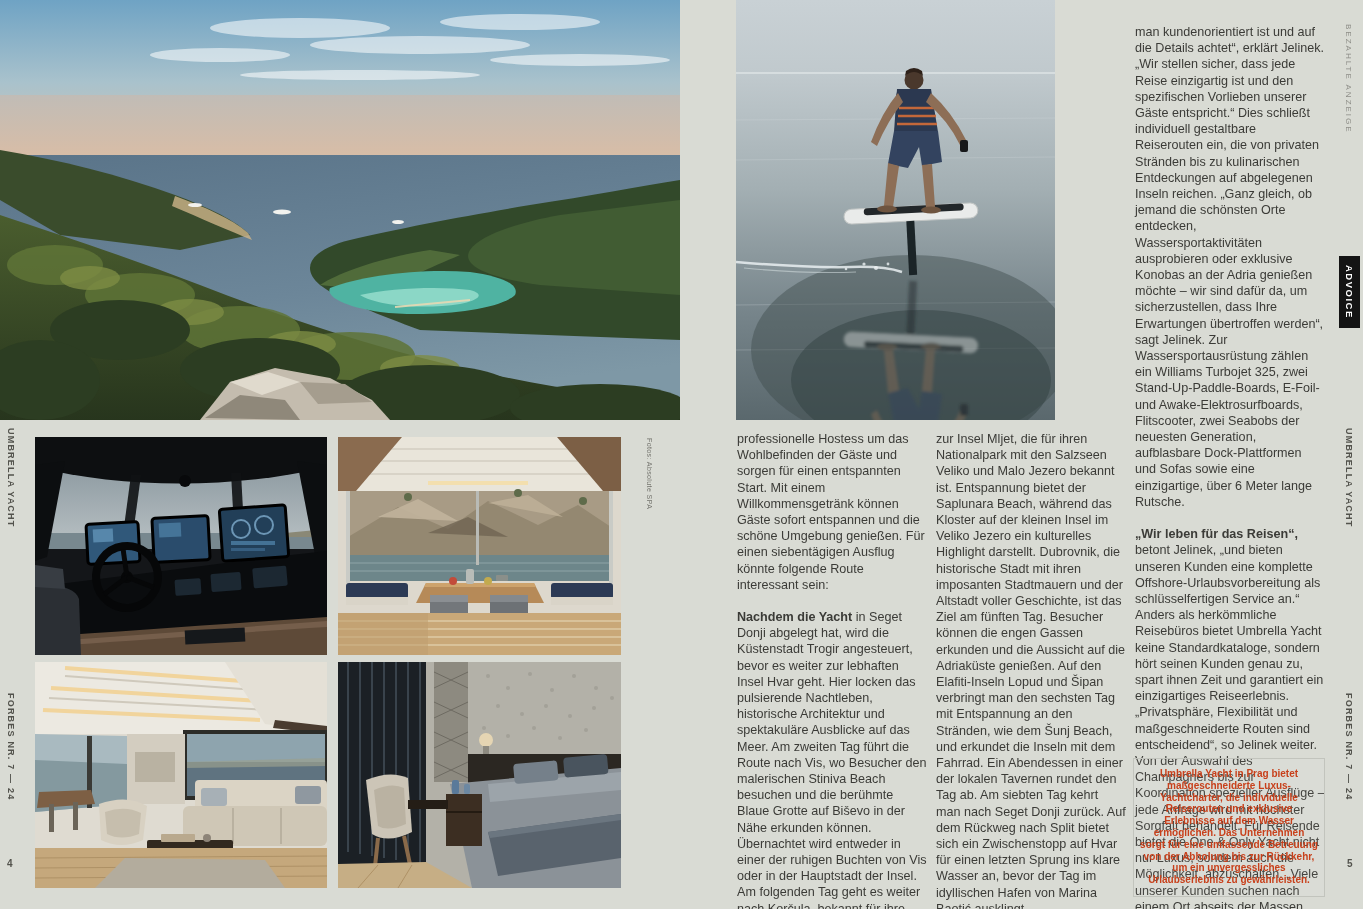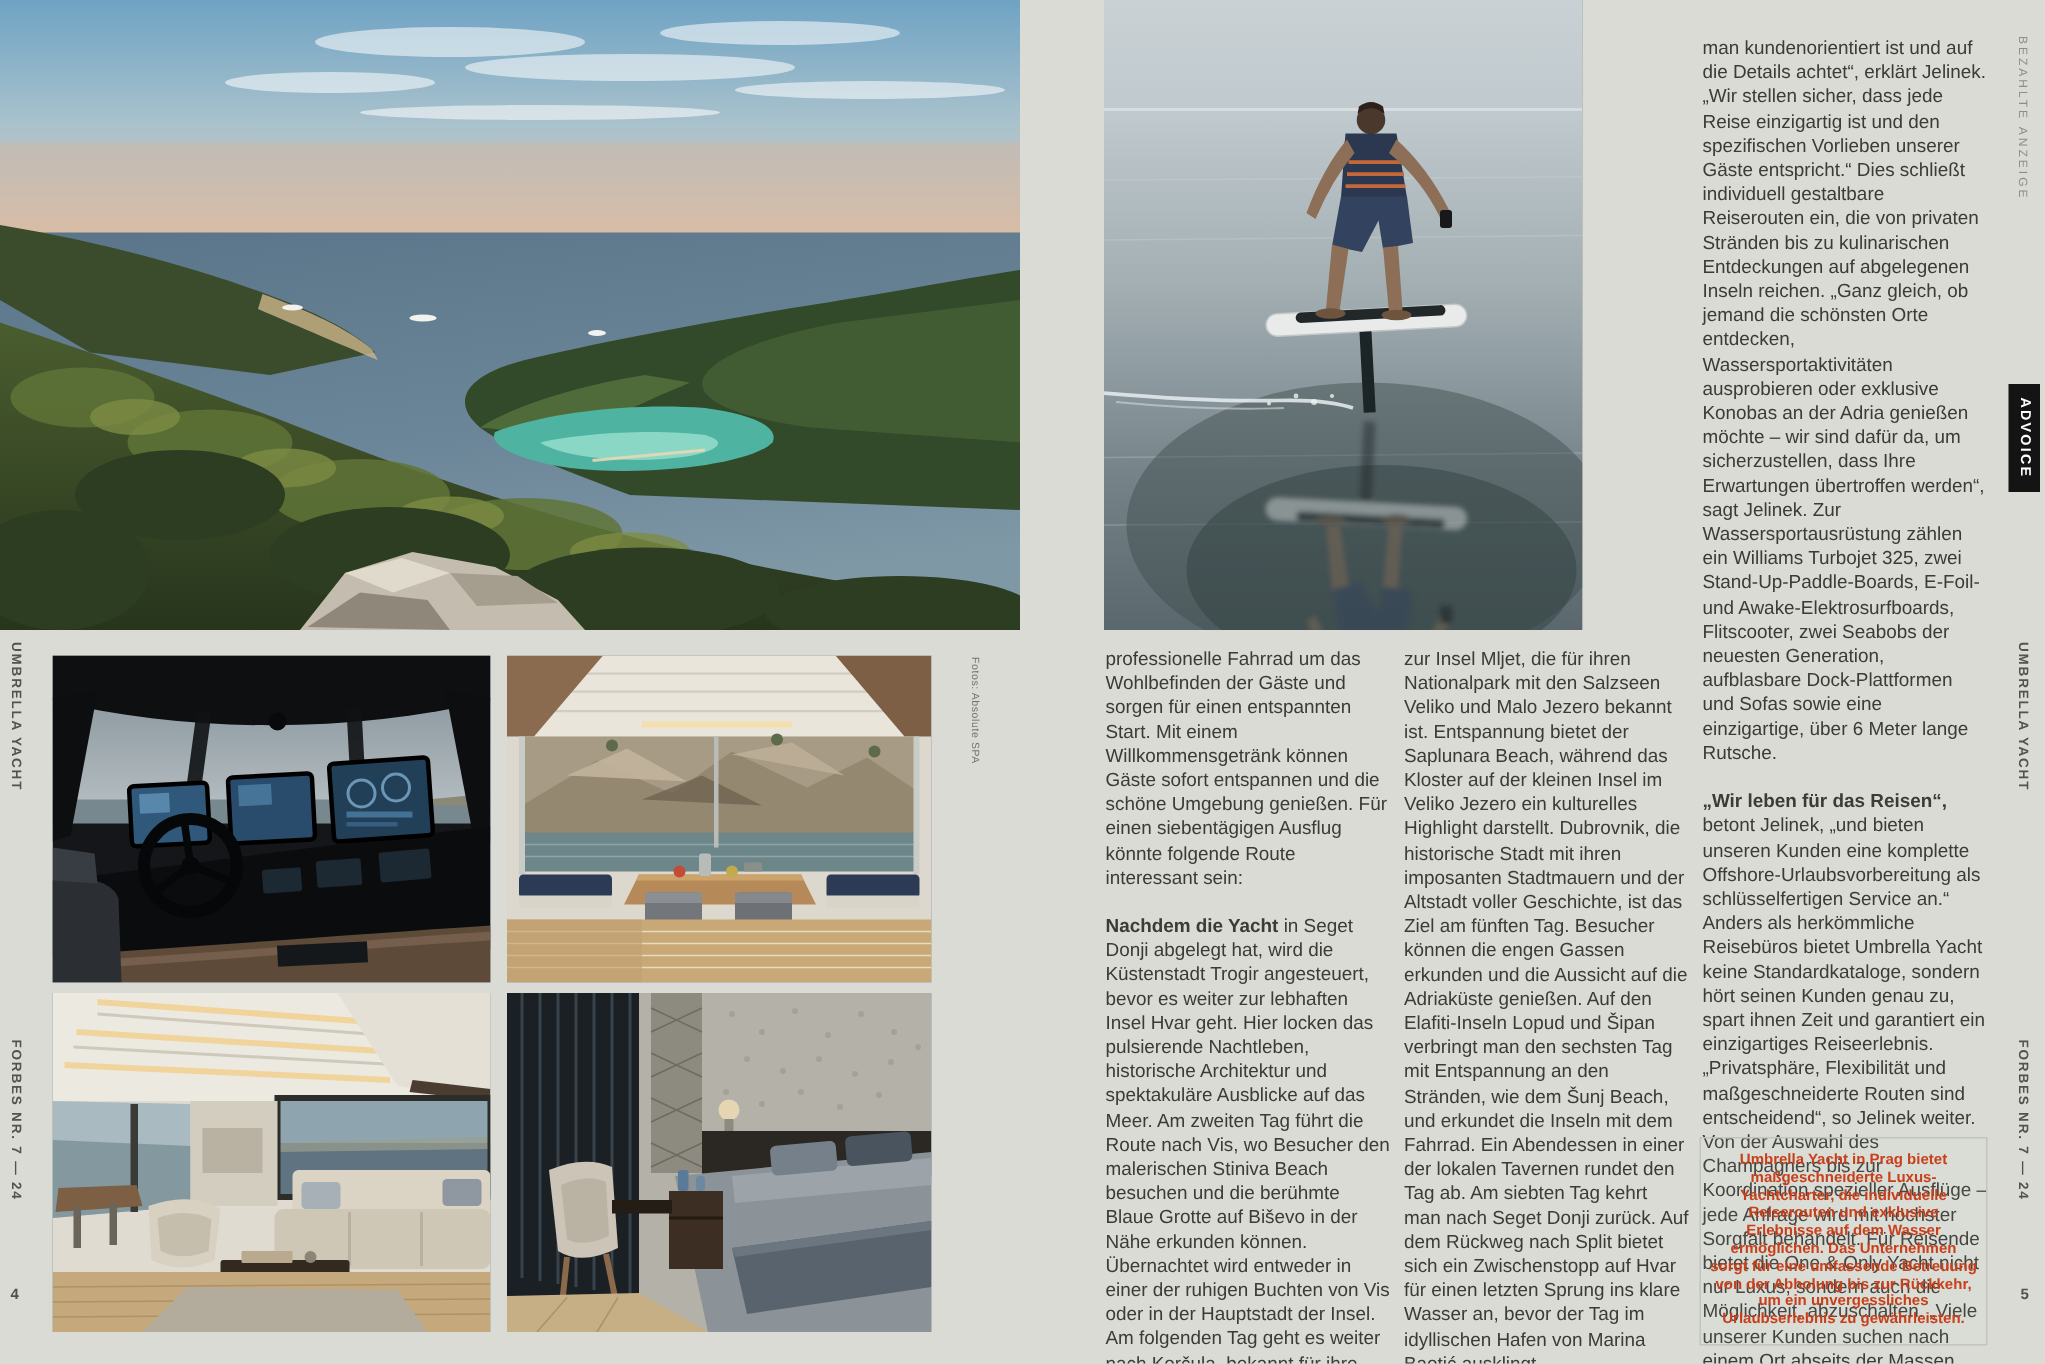--- a/index.html
+++ b/index.html
@@ -456,21 +456,21 @@
   <line x1="66" y1="174" x2="74" y2="212" stroke="#8a6a4a" stroke-width="4"></line>
   <rect x="70" y="138" width="40" height="9" fill="#241d16"></rect>
 
   <path d="M0,202 L88,200 L134,226 L0,226 Z" fill="#c6ae85"></path>
   <line x1="20" y1="226" x2="40" y2="203" stroke="#ae9166" stroke-width="1"></line>
   <line x1="60" y1="226" x2="74" y2="203" stroke="#ae9166" stroke-width="1"></line>
 </svg>
 </div>
 
 <div class="col" style="left:737px;top:431px;">
-  <p class="gap">professionelle Fahrrad um das Wohlbefinden der Gäste und sorgen für einen entspannten Start. Mit einem Willkommensgetränk können Gäste sofort entspannen und die schöne Umgebung genießen. Für einen siebentägigen Ausflug könnte folgende Route interessant sein:</p>
+  <p class="gap">professionelle Hostess um das Wohlbefinden der Gäste und sorgen für einen entspannten Start. Mit einem Willkommensgetränk können Gäste sofort entspannen und die schöne Umgebung genießen. Für einen siebentägigen Ausflug könnte folgende Route interessant sein:</p>
   <p><span class="lead">Nachdem die Yacht</span><span> in Seget Donji abgelegt hat, wird die Küstenstadt Trogir angesteuert, bevor es weiter zur lebhaften Insel Hvar geht. Hier locken das pulsierende Nachtleben, historische Architektur und spektakuläre Ausblicke auf das Meer. Am zweiten Tag führt die Route nach Vis, wo Besucher den malerischen Stiniva Beach besuchen und die berühmte Blaue Grotte auf Biševo in der Nähe erkunden können. Übernachtet wird entweder in einer der ruhigen Buchten von Vis oder in der Hauptstadt der Insel. Am folgenden Tag geht es weiter nach Korčula, bekannt für ihre engen Gassen und als angeblicher Geburtsort von Marco Polo. Hier können Besucher lokale Weingüter besuchen und bei einer Weinprobe die regionalen Weine probieren. Der vierte Tag führt</span></p>
 </div>
 
 <div class="col" style="left:936px;top:431px;">
   <p>zur Insel Mljet, die für ihren Nationalpark mit den Salzseen Veliko und Malo Jezero bekannt ist. Entspannung bietet der Saplunara Beach, während das Kloster auf der kleinen Insel im Veliko Jezero ein kulturelles Highlight darstellt. Dubrovnik, die historische Stadt mit ihren imposanten Stadtmauern und der Altstadt voller Geschichte, ist das Ziel am fünften Tag. Besucher können die engen Gassen erkunden und die Aussicht auf die Adriaküste genießen. Auf den Elafiti-Inseln Lopud und Šipan verbringt man den sechsten Tag mit Entspannung an den Stränden, wie dem Šunj Beach, und erkundet die Inseln mit dem Fahrrad. Ein Abendessen in einer der lokalen Tavernen rundet den Tag ab. Am siebten Tag kehrt man nach Seget Donji zurück. Auf dem Rückweg nach Split bietet sich ein Zwischenstopp auf Hvar für einen letzten Sprung ins klare Wasser an, bevor der Tag im idyllischen Hafen von Marina Baotić ausklingt.</p>
 
 </div>
 
 <div class="col" style="left:1135px;top:24px;">
   <p class="gap">man kundenorientiert ist und auf die Details achtet“, erklärt Jelinek. „Wir stellen sicher, dass jede Reise einzigartig ist und den spezifischen Vorlieben unserer Gäste entspricht.“ Dies schließt individuell gestaltbare Reiserouten ein, die von privaten Stränden bis zu kulinarischen Entdeckungen auf abgelegenen Inseln reichen. „Ganz gleich, ob jemand die schönsten Orte entdecken, Wassersportaktivitäten ausprobieren oder exklusive Konobas an der Adria genießen möchte – wir sind dafür da, um sicherzustellen, dass Ihre Erwartungen übertroffen werden“, sagt Jelinek. Zur Wassersportausrüstung zählen ein Williams Turbojet 325, zwei Stand-Up-Paddle-Boards, E-Foil- und Awake-Elektrosurfboards, Flitscooter, zwei Seabobs der neuesten Generation, aufblasbare Dock-Plattformen und Sofas sowie eine einzigartige, über 6 Meter lange Rutsche.</p>

